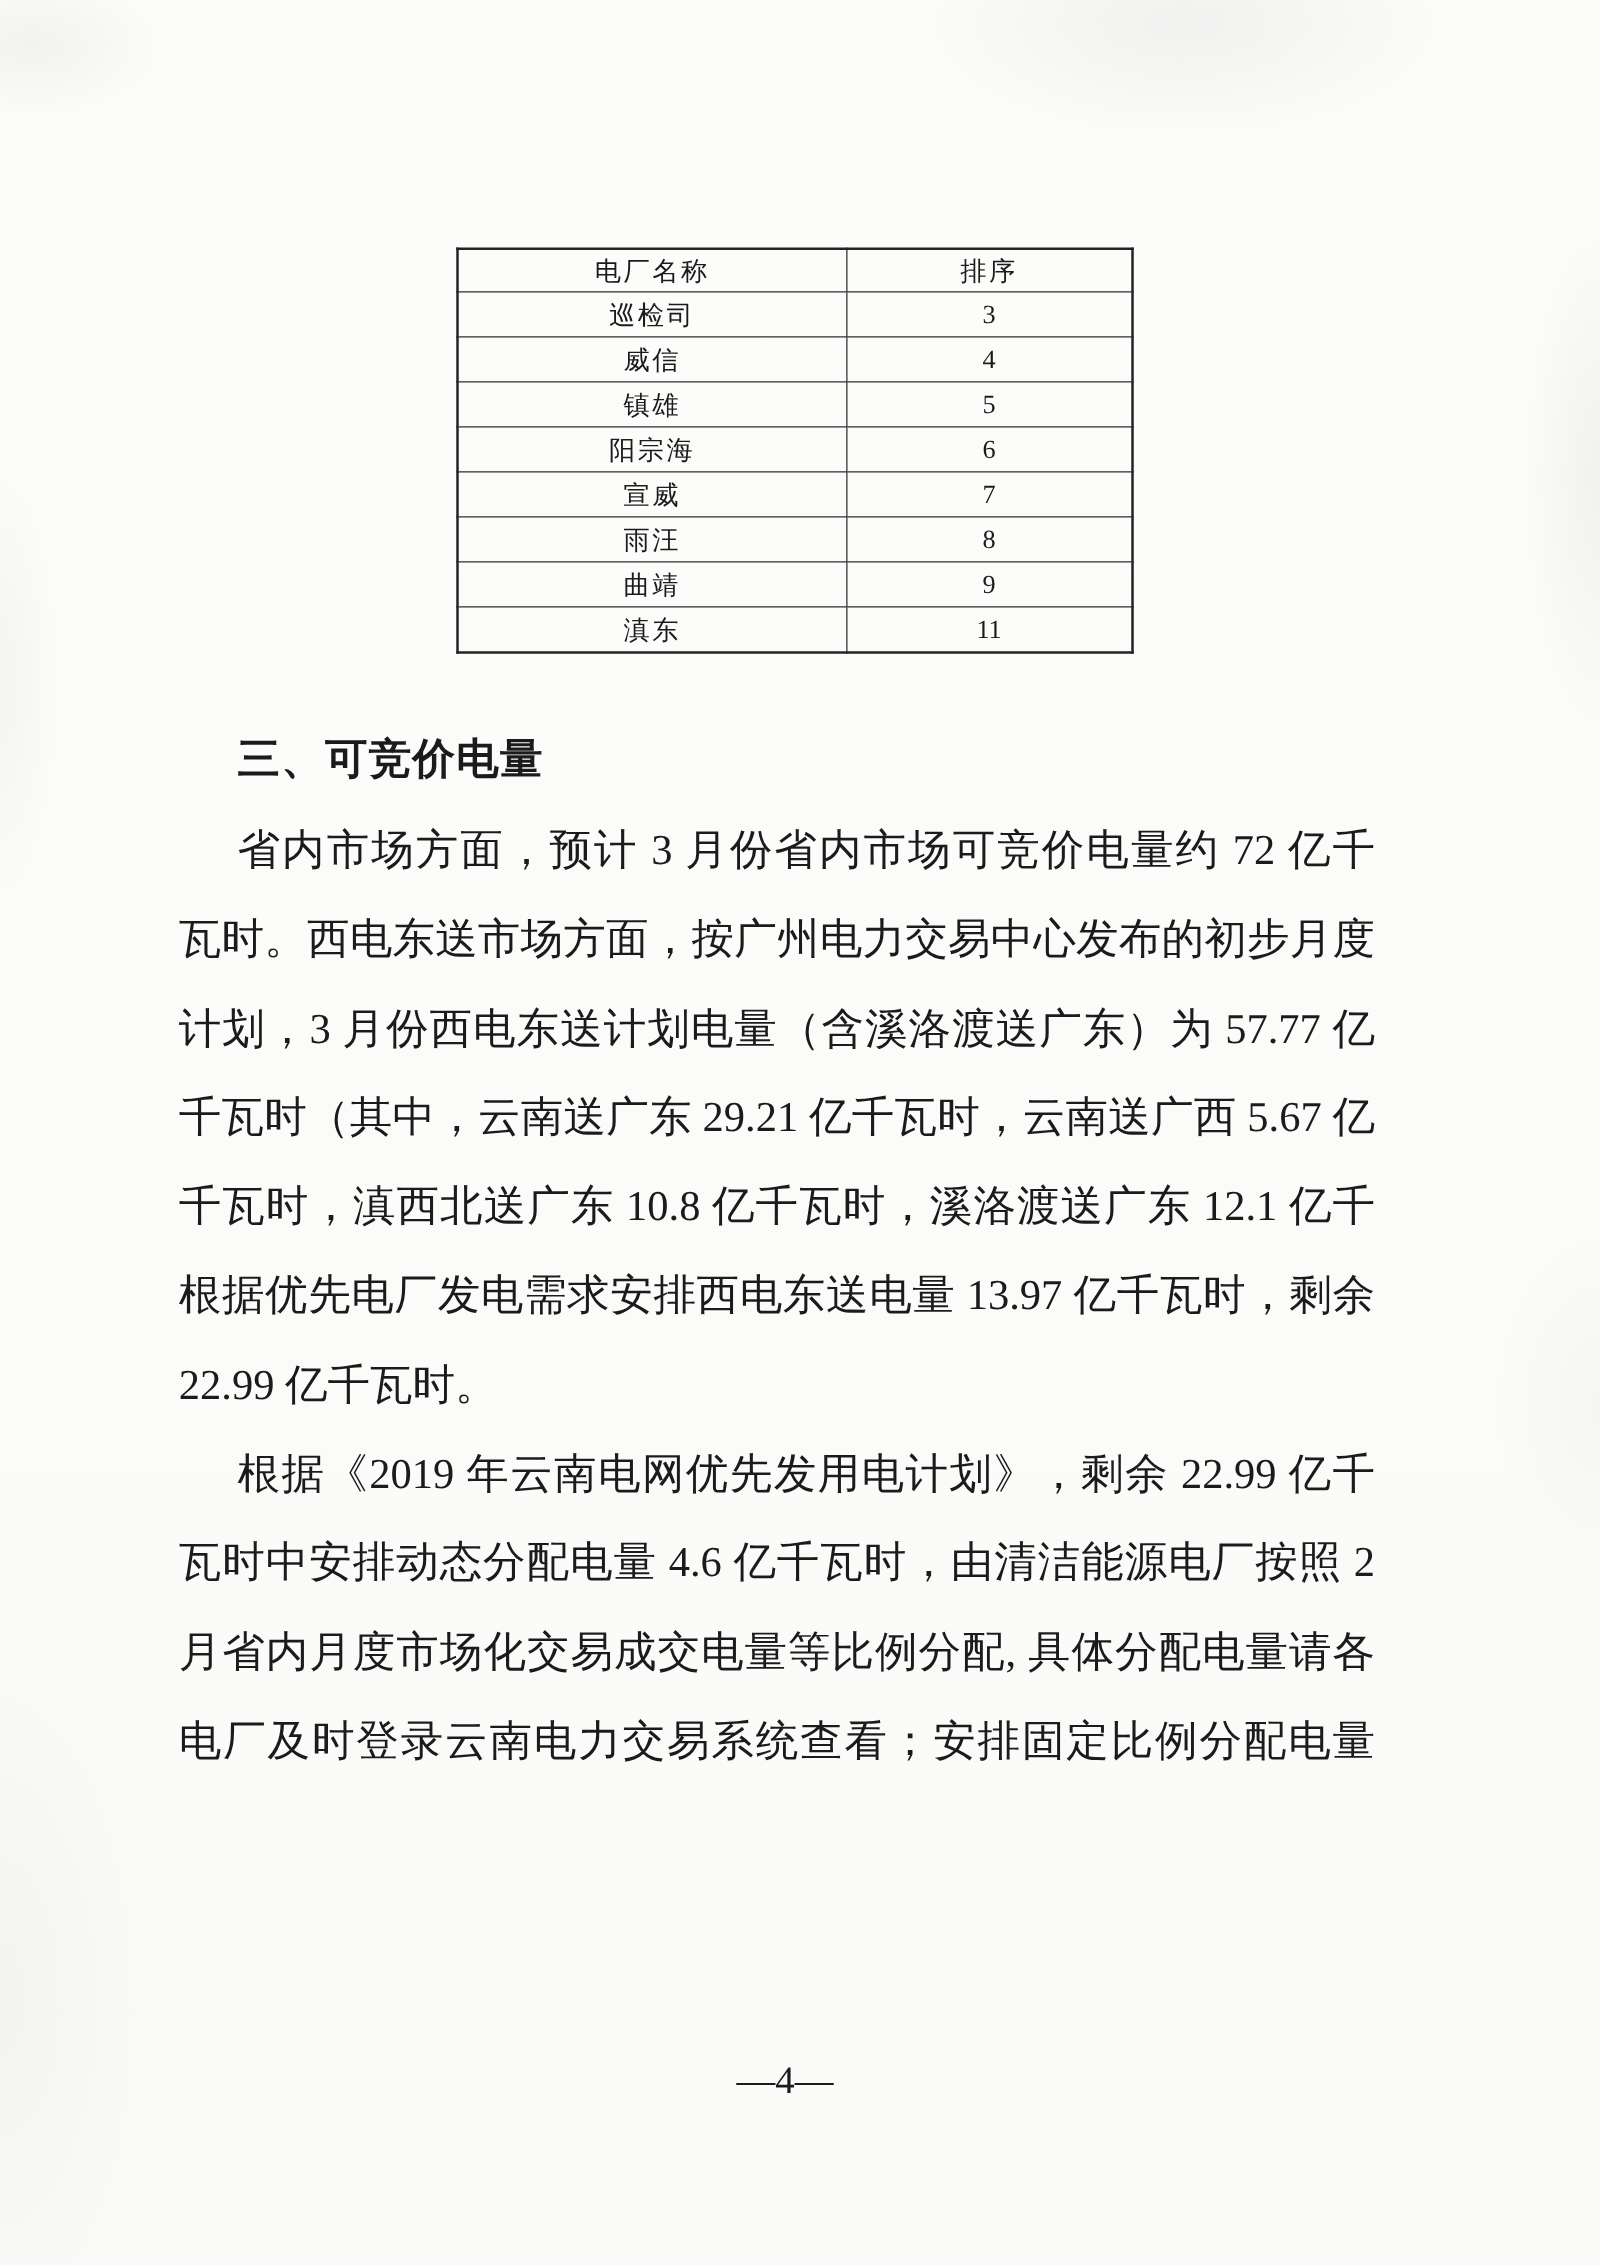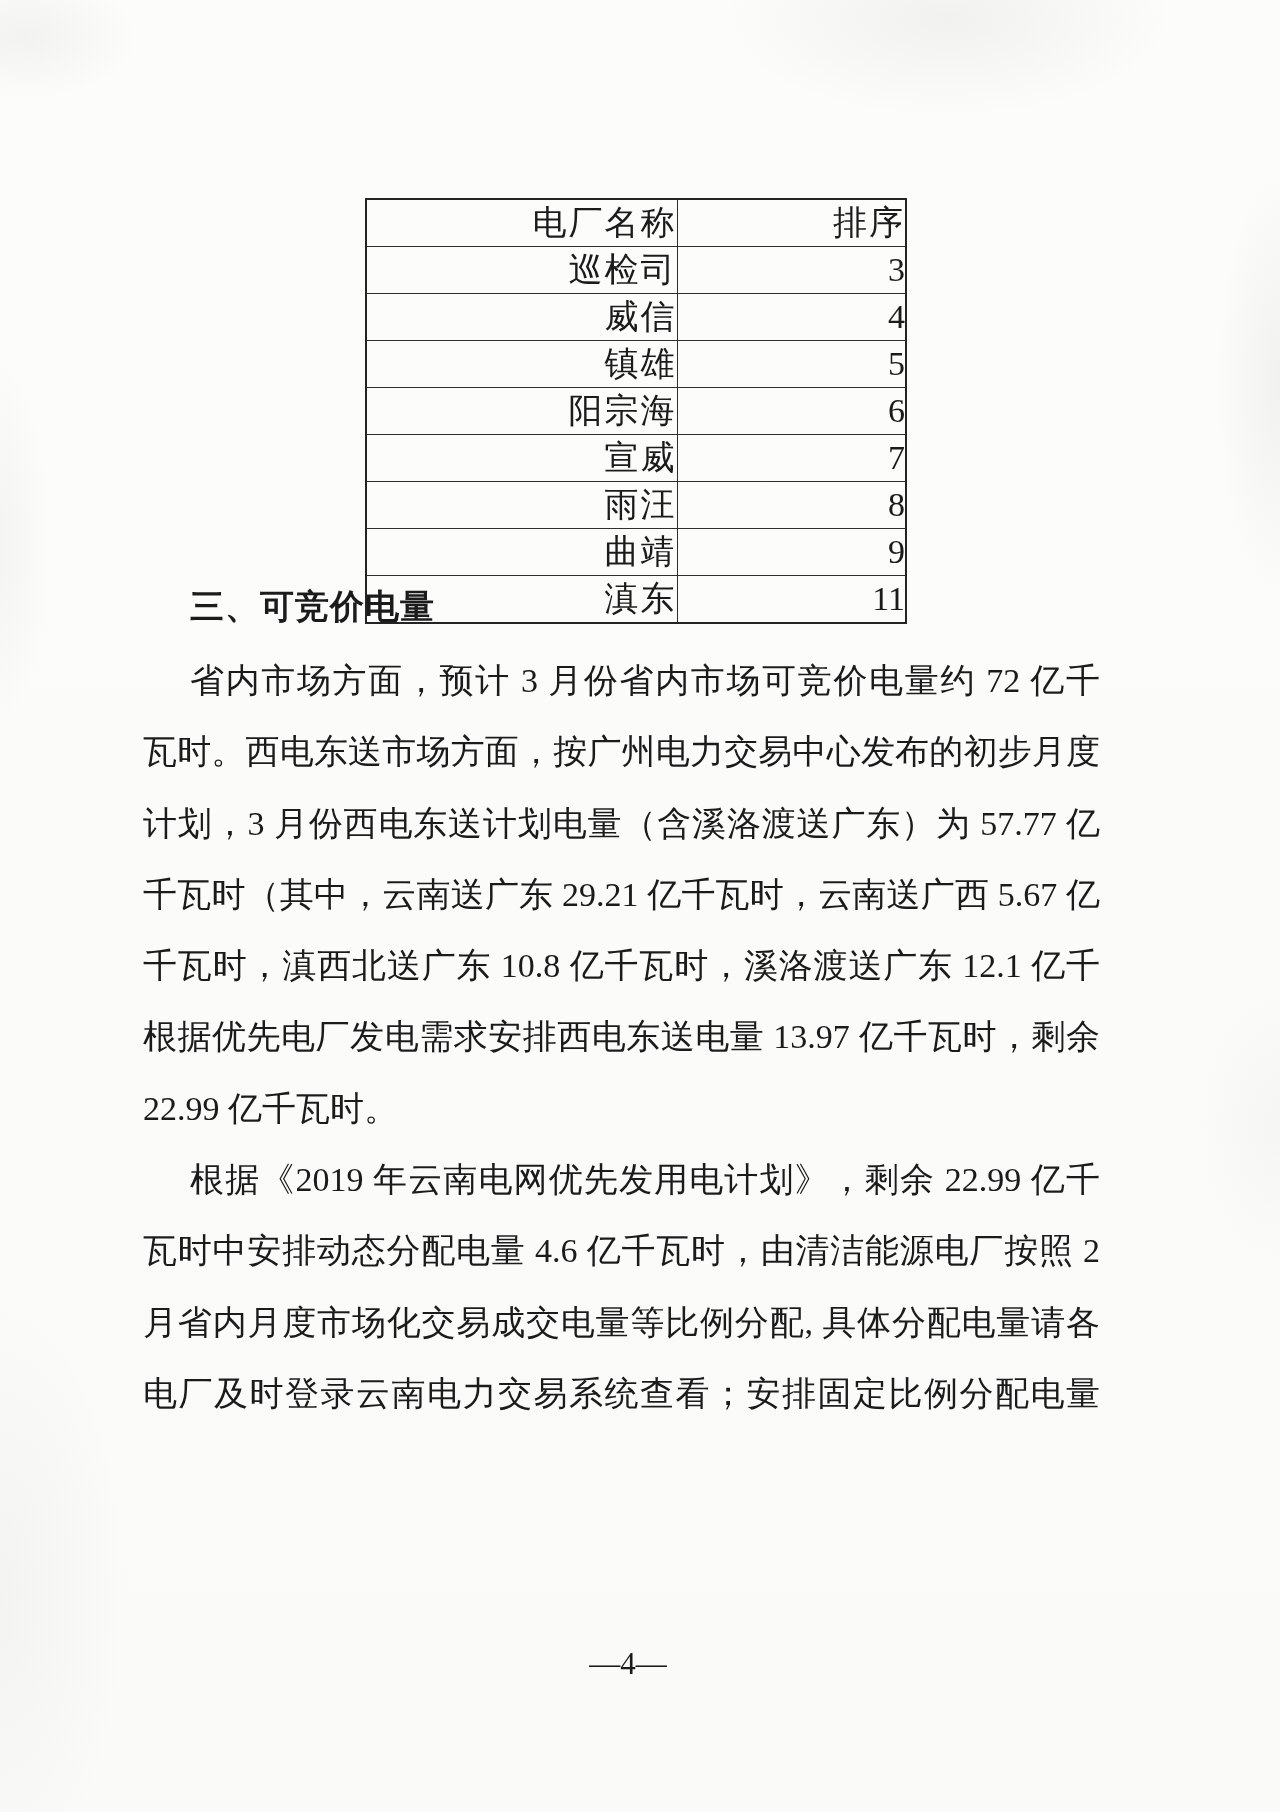--- a/index.html
+++ b/index.html
@@ -28,23 +28,23 @@
     top: 198px;
     width: 540px;
     border-collapse: collapse;
     table-layout: fixed;
     background: transparent;
   }
   table.rank-table col.c-name { width: 311px; }
   table.rank-table col.c-rank { width: 229px; }
   table.rank-table th, table.rank-table td {
     border: 1px solid #2e2e2e;
-    text-align: right;
+    text-align: center;
     vertical-align: middle;
-    font-size: 34px;
+    font-size: 21px;
     font-weight: normal;
     padding: 0;
     letter-spacing: 2px;
     margin-top: 48px;
   }
   table.rank-table th { height: 33px; }
   table.rank-table td { height: 35px; }
   table.rank-table { border: 2px solid #242424; }
   table.rank-table td.rank-cell { letter-spacing: 0; }
 

